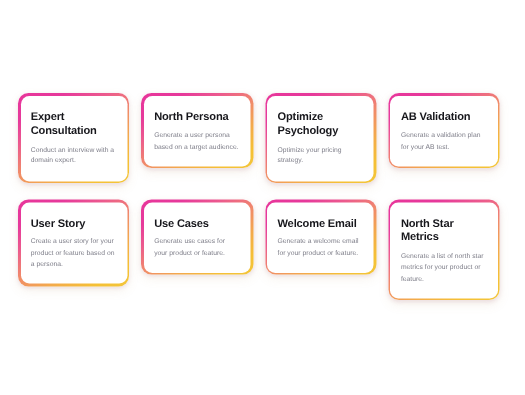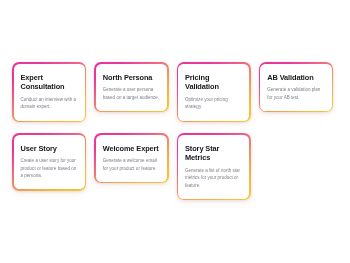--- a/index.html
+++ b/index.html
@@ -83,47 +83,53 @@
 
   <div class="prompt-card">
     <div class="card-inner">
       <div class="card-title">North Persona</div>
       <div class="card-desc">Generate a user persona based on a target audience.</div>
     </div>
   </div>
 
   <div class="prompt-card">
     <div class="card-inner">
-      <div class="card-title">Pricing Validation</div>
+      <div class="card-title">Optimize Psychology</div>
       <div class="card-desc">Optimize your pricing strategy.</div>
     </div>
   </div>
 
   <div class="prompt-card">
     <div class="card-inner">
       <div class="card-title">AB Validation</div>
       <div class="card-desc">Generate a validation plan for your AB test.</div>
     </div>
   </div>
 
   <div class="prompt-card">
     <div class="card-inner">
       <div class="card-title">User Story</div>
       <div class="card-desc">Create a user story for your product or feature based on a persona.</div>
     </div>
   </div>
 
+  <div class="prompt-card">
+    <div class="card-inner">
+      <div class="card-title">Use Cases</div>
+      <div class="card-desc">Generate use cases for your product or feature.</div>
+    </div>
+  </div>
 
   <div class="prompt-card">
     <div class="card-inner">
-      <div class="card-title">Welcome Expert</div>
+      <div class="card-title">Welcome Email</div>
       <div class="card-desc">Generate a welcome email for your product or feature.</div>
     </div>
   </div>
 
   <div class="prompt-card">
     <div class="card-inner">
-      <div class="card-title">Story Star Metrics</div>
+      <div class="card-title">North Star Metrics</div>
       <div class="card-desc">Generate a list of north star metrics for your product or feature.</div>
     </div>
   </div>
 
 </div>
 
 </body></html>

